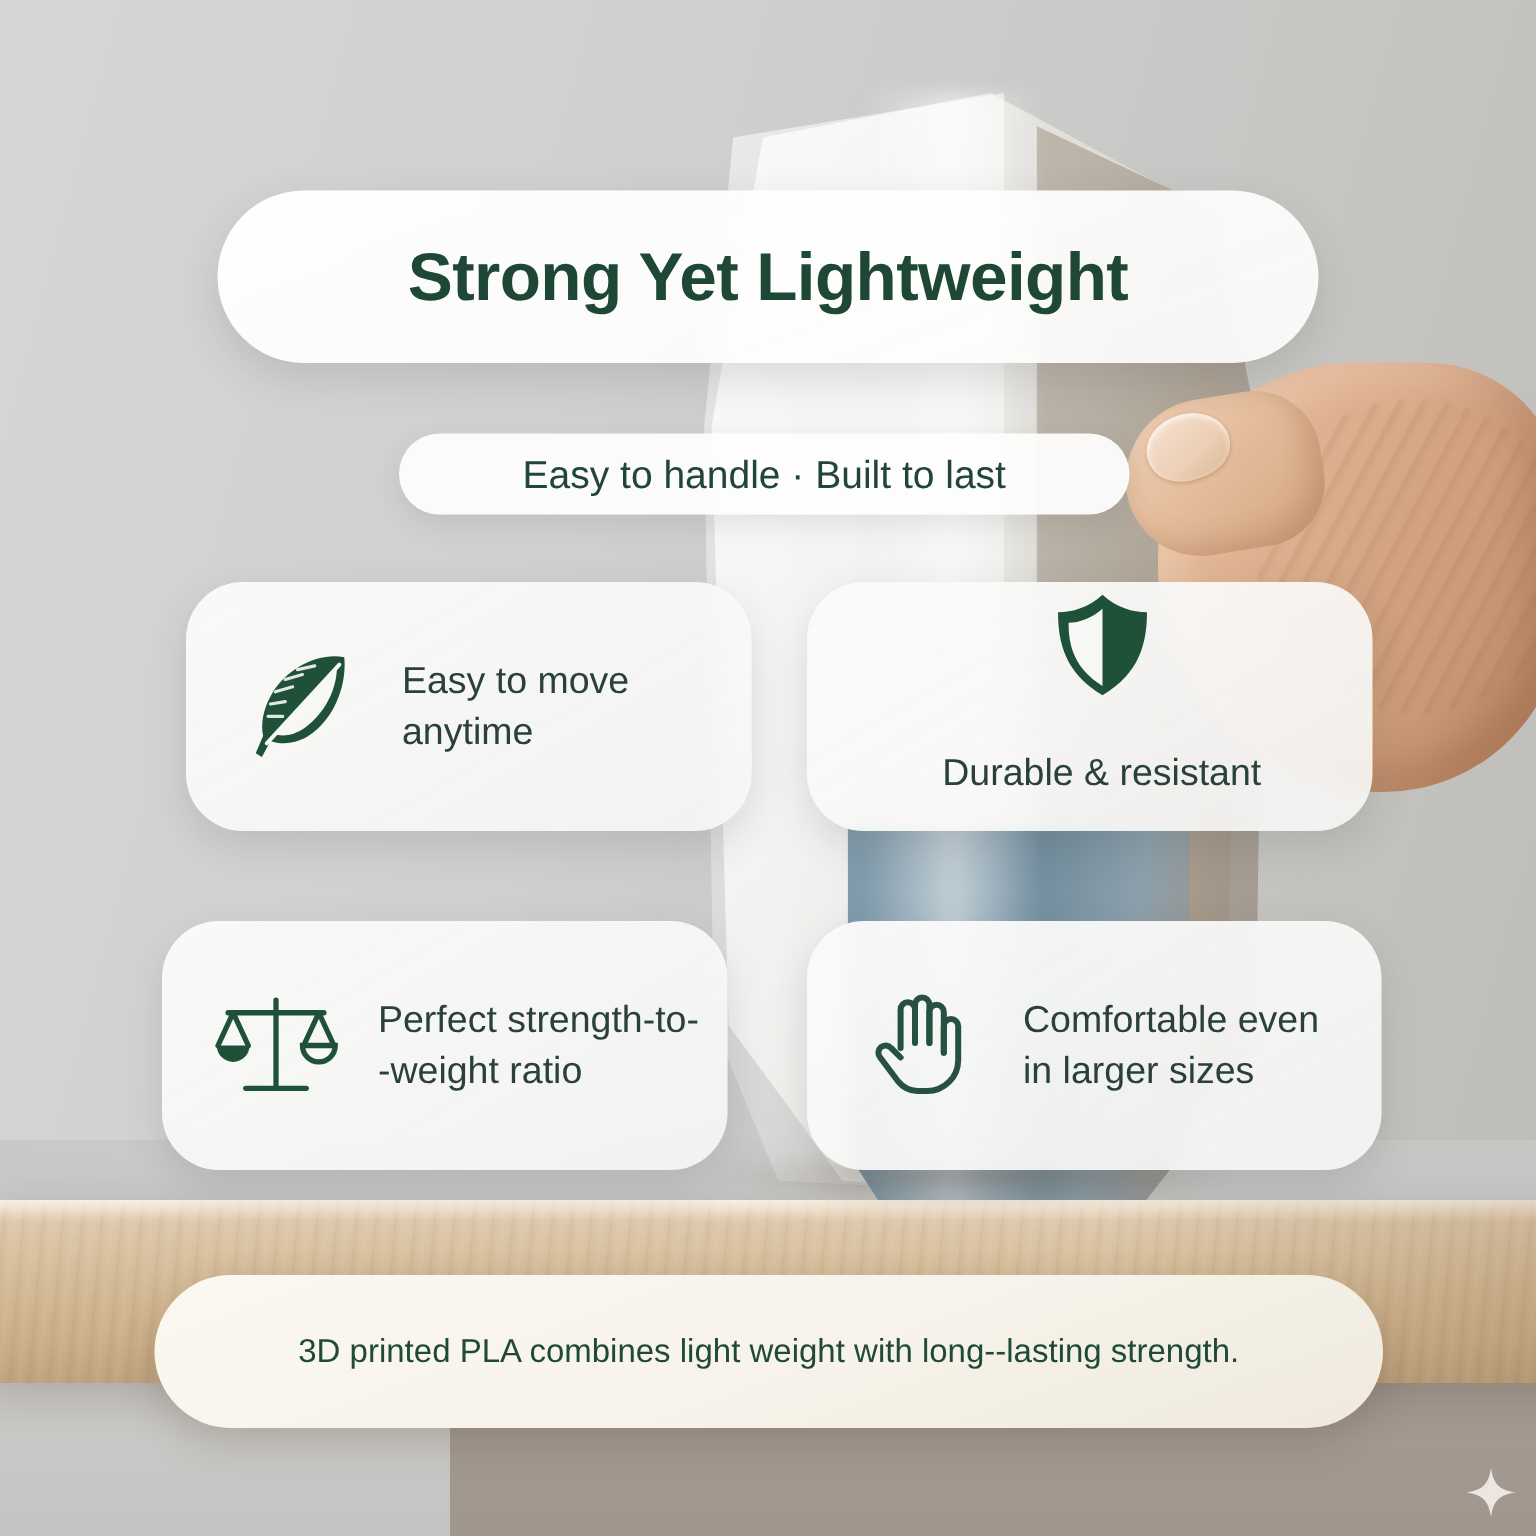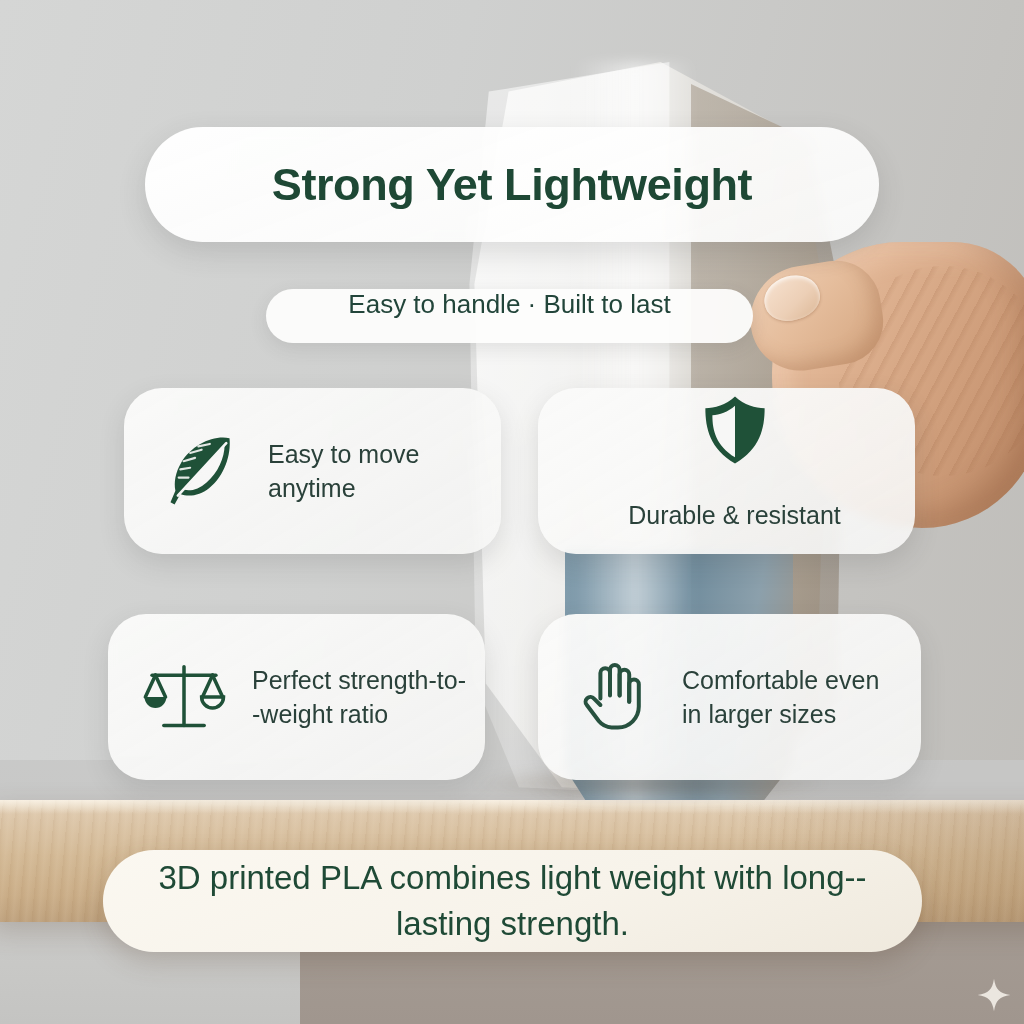--- a/index.html
+++ b/index.html
@@ -182,21 +182,21 @@
     white-space: nowrap;
   }
 
   .pill-sub {
     position: absolute;
     left: 266px; top: 289px;
     width: 487px; height: 54px;
     border-radius: 30px;
     background: rgba(253,253,252,0.95);
     box-shadow: 0 6px 18px rgba(70,70,70,0.12);
-    display: flex; align-items: flex-start; justify-content: center;
+    display: flex; align-items: center; justify-content: center;
   }
   .pill-sub .t {
     font-size: 26px;
     color: #22453a;
     white-space: nowrap;
   }
 
   .card {
     position: absolute;
     width: 377px; height: 166px;
@@ -229,21 +229,21 @@
     position: absolute;
     left: 103px; top: 850px;
     width: 819px; height: 102px;
     border-radius: 52px;
     background: linear-gradient(160deg, #fbf8f1 0%, #f7f3ea 55%, #efe9dd 100%);
     box-shadow: 0 10px 26px rgba(90,70,50,0.22);
     display: flex; align-items: center; justify-content: center;
     text-align: center;
   }
   .pill-footer .t {
-    font-size: 33px;
+    font-size: 22px;
     line-height: 1.38;
     color: #1f4a36;
     padding: 0 48px;
   }
 
   
   .sparkle {
     position: absolute;
     left: 977px; top: 978px;
     width: 34px; height: 34px;

